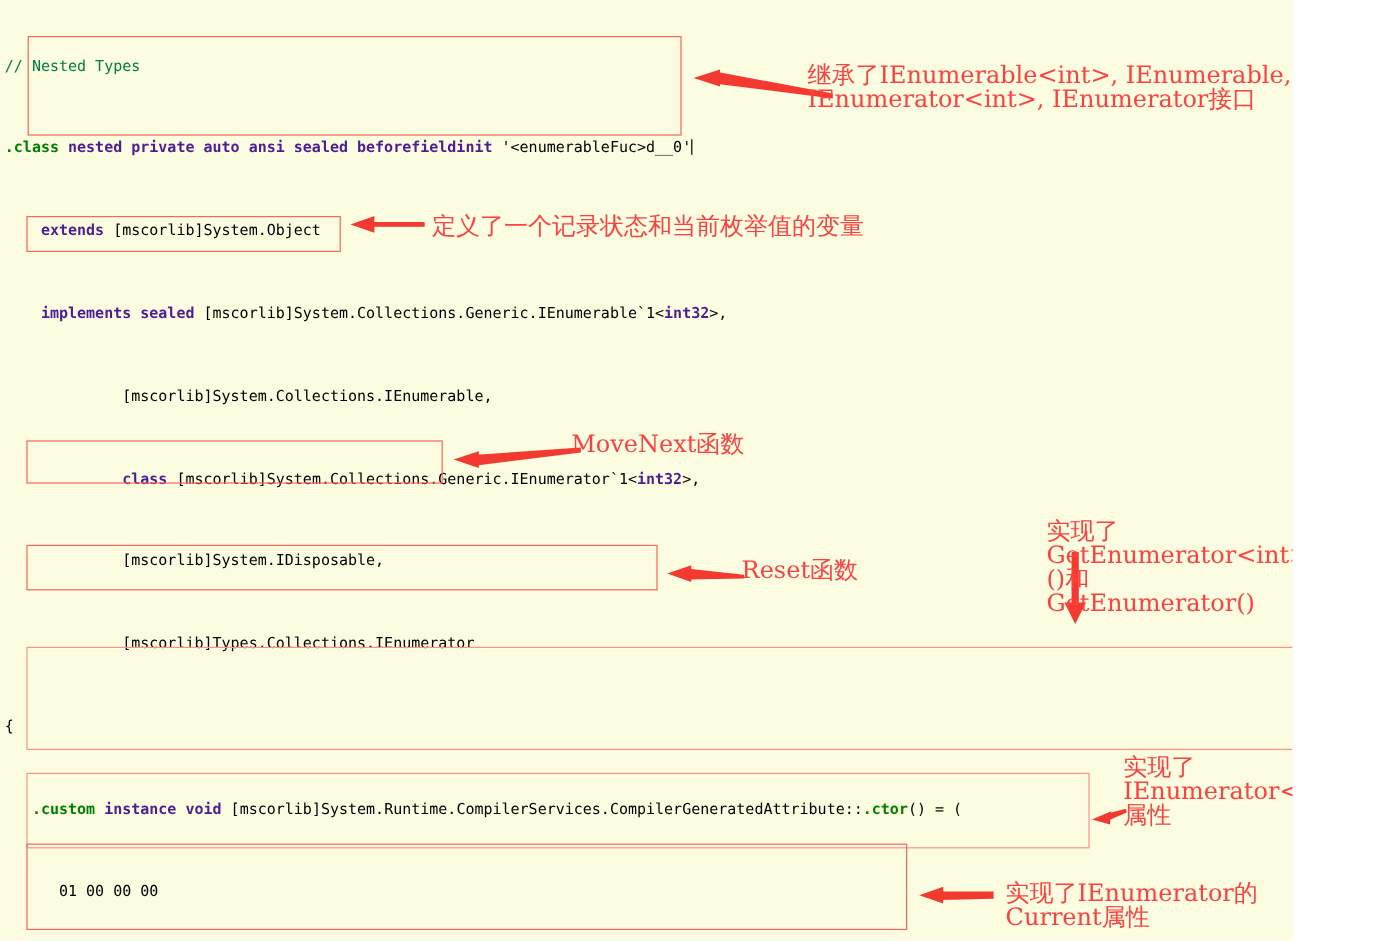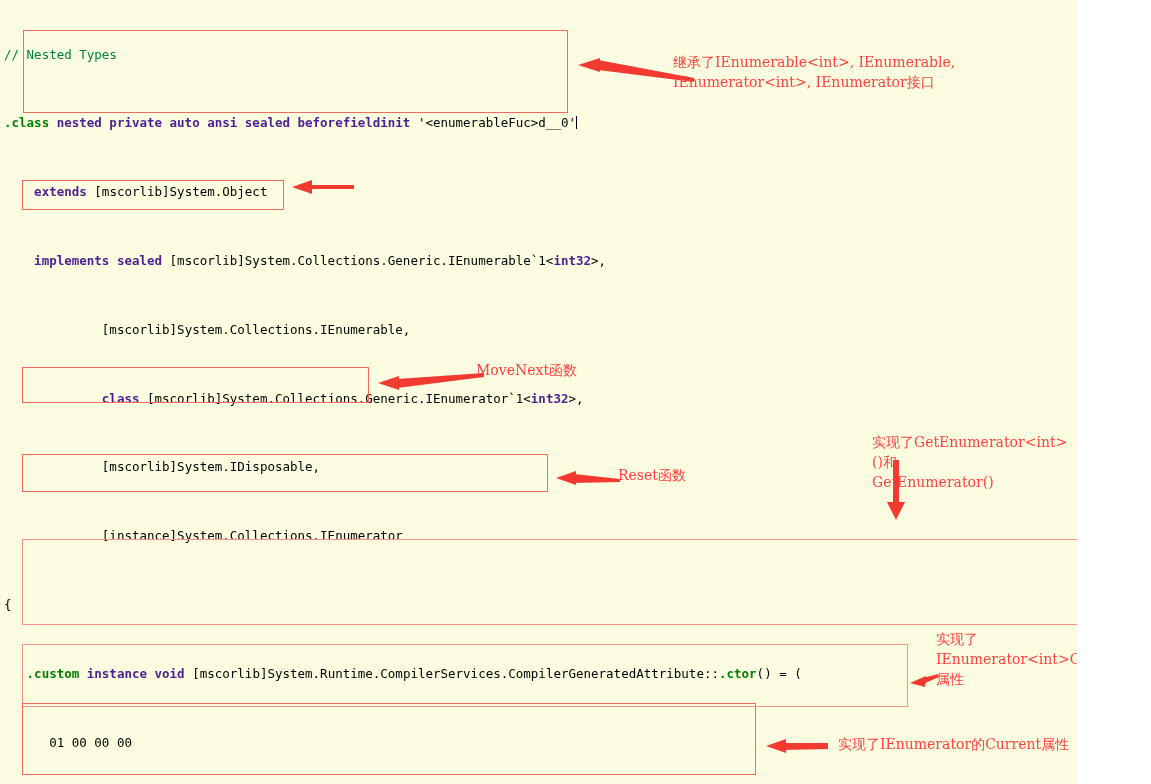--- a/index.html
+++ b/index.html
@@ -50,21 +50,21 @@
     box-sizing: border-box;
     pointer-events: none;
   }
   .rbox.pale { border-color: #f7938b; }
 
   
   .note {
     position: absolute;
     color: #ff4040;
     font-family: "DejaVu Serif", "Liberation Serif", serif;
-    font-size: 14px;
+    font-size: 20px;
     line-height: 20px;
     white-space: pre-line;
   }
 
   
   .arrow { position: absolute; }
 </style>
 </head>
 <body>
 
@@ -79,21 +79,21 @@
     <div class="ln">    <span class="kw">extends</span> <span class="pln">[mscorlib]System.Object</span></div>
 
     <div class="ln">    <span class="kw">implements sealed</span> <span class="pln">[mscorlib]System.Collections.Generic.IEnumerable`1&lt;</span><span class="kw">int32</span><span class="pln">&gt;,</span></div>
 
     <div class="ln">             <span class="pln">[mscorlib]System.Collections.IEnumerable,</span></div>
 
     <div class="ln">             <span class="kw">class</span> <span class="pln">[mscorlib]System.Collections.Generic.IEnumerator`1&lt;</span><span class="kw">int32</span><span class="pln">&gt;,</span></div>
 
     <div class="ln">             <span class="pln">[mscorlib]System.IDisposable,</span></div>
 
-    <div class="ln">             <span class="pln">[instance]System.Collections.IEnumerator</span></div>
+    <div class="ln">             <span class="pln">[mscorlib]Types.Collections.IEnumerator</span></div>
 
     <div class="ln"><span class="pln">{</span></div>
 
     <div class="ln">   <span class="dir">.custom</span> <span class="kw">instance void</span> <span class="pln">[mscorlib]System.Runtime.CompilerServices.CompilerGeneratedAttribute::</span><span class="dir">.ctor</span><span class="pln">() = (</span></div>
 
     <div class="ln">      <span class="pln">01 00 00 00</span></div>
 
     
 
     
@@ -226,20 +226,21 @@
     <polygon points="13,5 28,1 29,4 13,11" fill="#f23a30"></polygon>
   </svg>
 
   <svg class="arrow" style="left:766px; top:737px;" width="64" height="20" viewBox="0 0 64 20">
     <polygon points="0,9 20,2 20,16" fill="#f23a30"></polygon>
     <polygon points="18,6 62,6 62,12 18,13" fill="#f23a30"></polygon>
   </svg>
 
   <div class="note" style="left:673px; top:52px;">继承了IEnumerable&lt;int&gt;, IEnumerable,
 IEnumerator&lt;int&gt;, IEnumerator接口</div>
+  <div class="note" style="left:360px; top:178px;">定义了一个记录状态和当前枚举值的变量</div>
   <div class="note" style="left:476px; top:360px;">MoveNext函数</div>
   <div class="note" style="left:618px; top:465px;">Reset函数</div>
   <div class="note" style="left:872px; top:432px;">实现了GetEnumerator&lt;int&gt;()和
 GetEnumerator()</div>
   <div class="note" style="left:936px; top:629px;">实现了
 IEnumerator&lt;int&gt;Current属性</div>
   <div class="note" style="left:838px; top:734px;">实现了IEnumerator的Current属性</div>
 
 </div>
 

